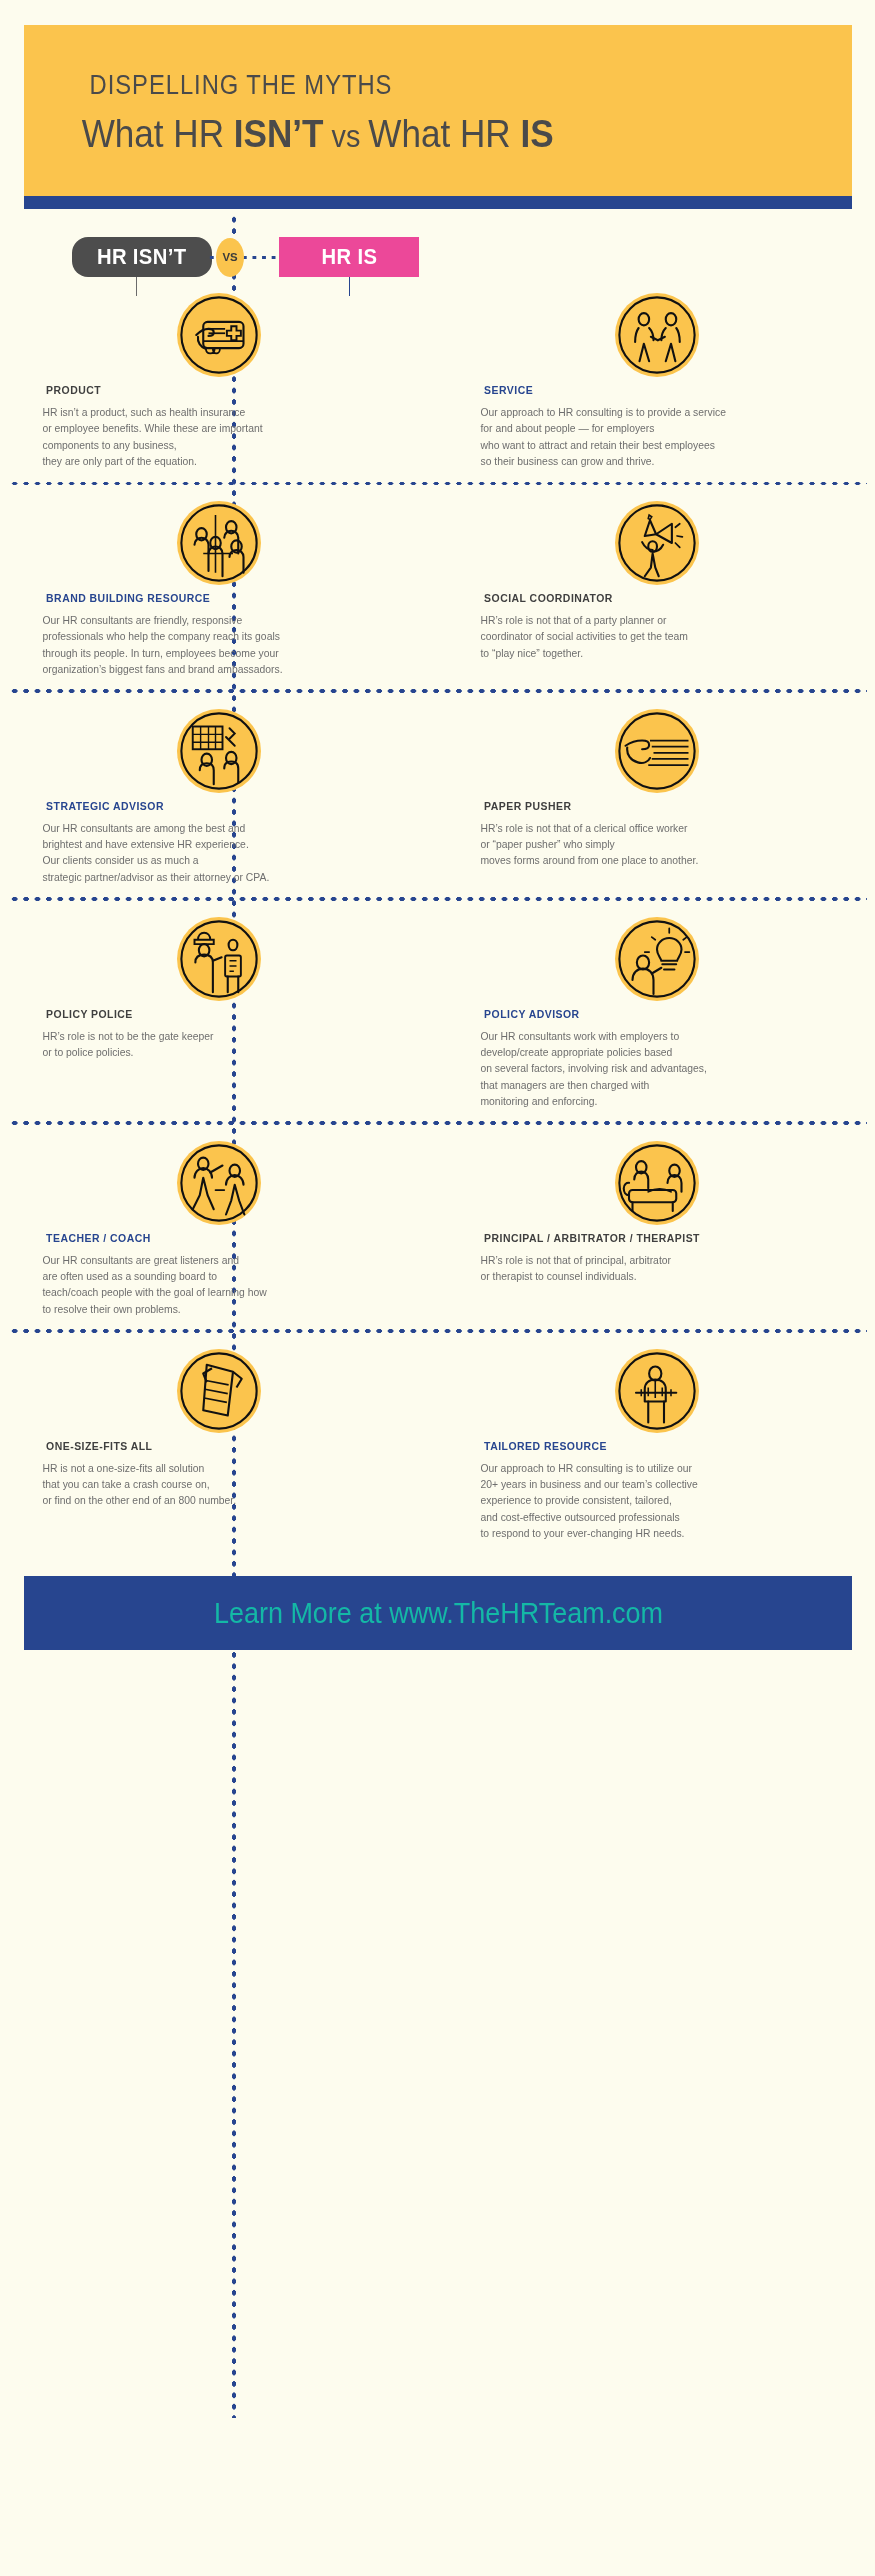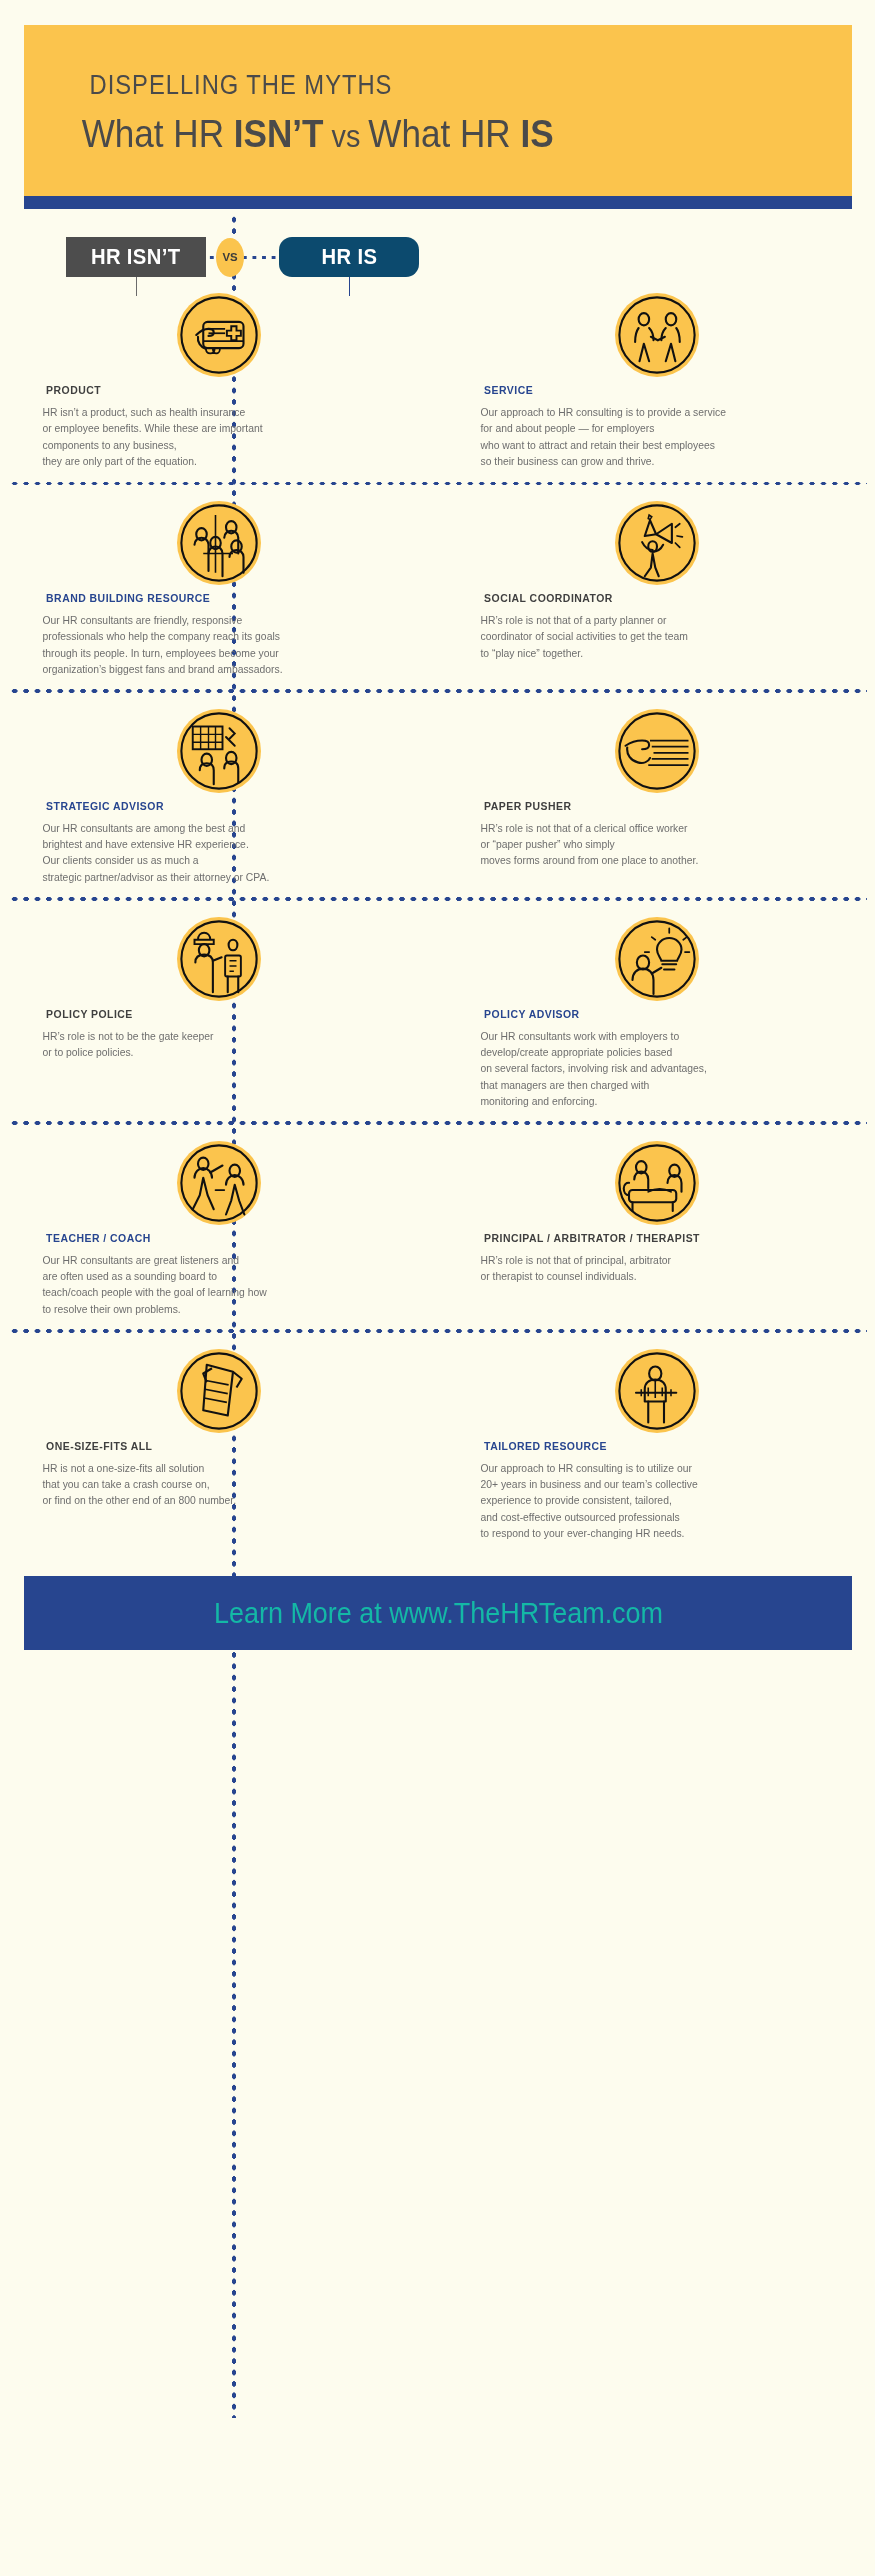--- a/index.html
+++ b/index.html
@@ -68,22 +68,22 @@
     height: 40px;
     line-height: 40px;
     text-align: center;
     color: #ffffff;
     font-size: 22px;
     font-weight: 700;
     letter-spacing: 0.4px;
     transform-origin: center;
   }
   .badge span { display: inline-block; transform: scaleX(0.92); }
-  .badge-left  { left: 66px;  width: 140px; background: #4d4d4d; }
-  .badge-right { left: 279px; width: 140px; background: #0c4a6e; border-radius: 13px; }
+  .badge-left  { left: 72px;  width: 140px; background: #4d4d4d; border-radius: 16px; }
+  .badge-right { left: 279px; width: 140px; background: #ec4899; }
 
   .vs-chip {
     position: absolute;
     left: 216px;
     top: 0.9px;
     width: 28px;
     height: 39px;
     border-radius: 50%;
     background: #fbc44d;
     color: #3b3b3b;

